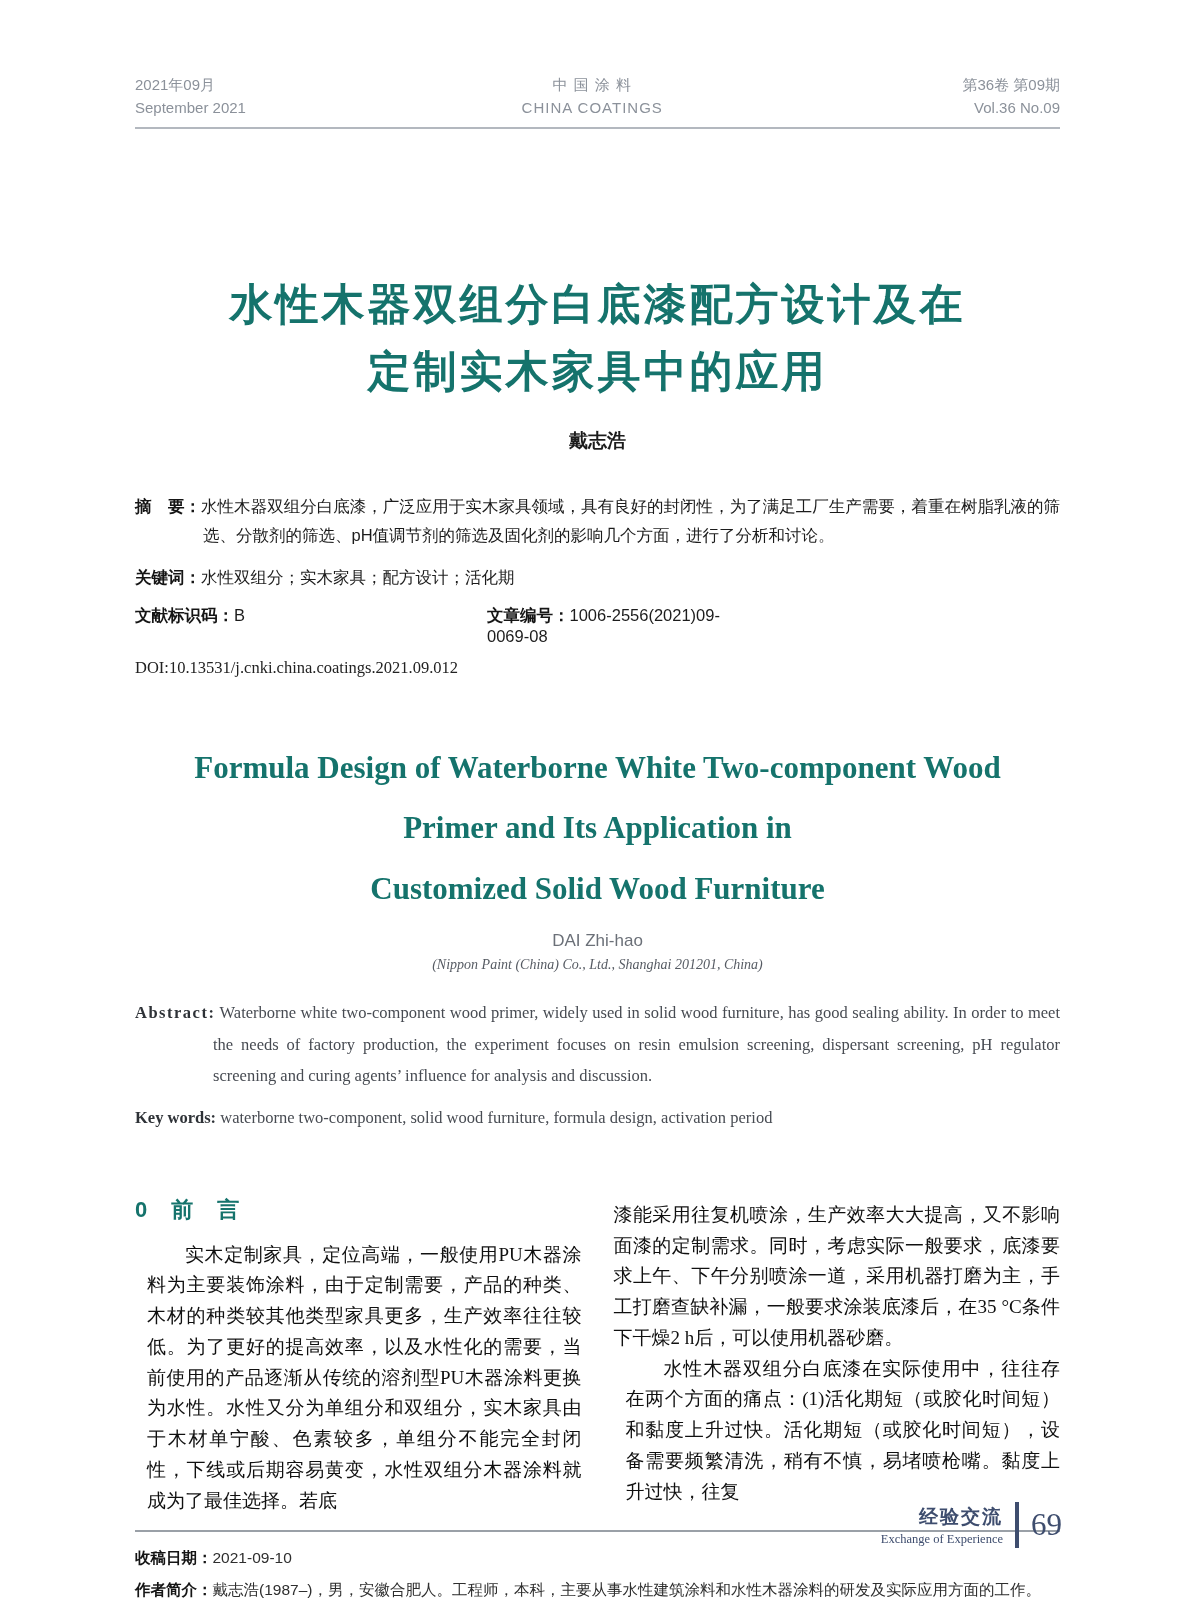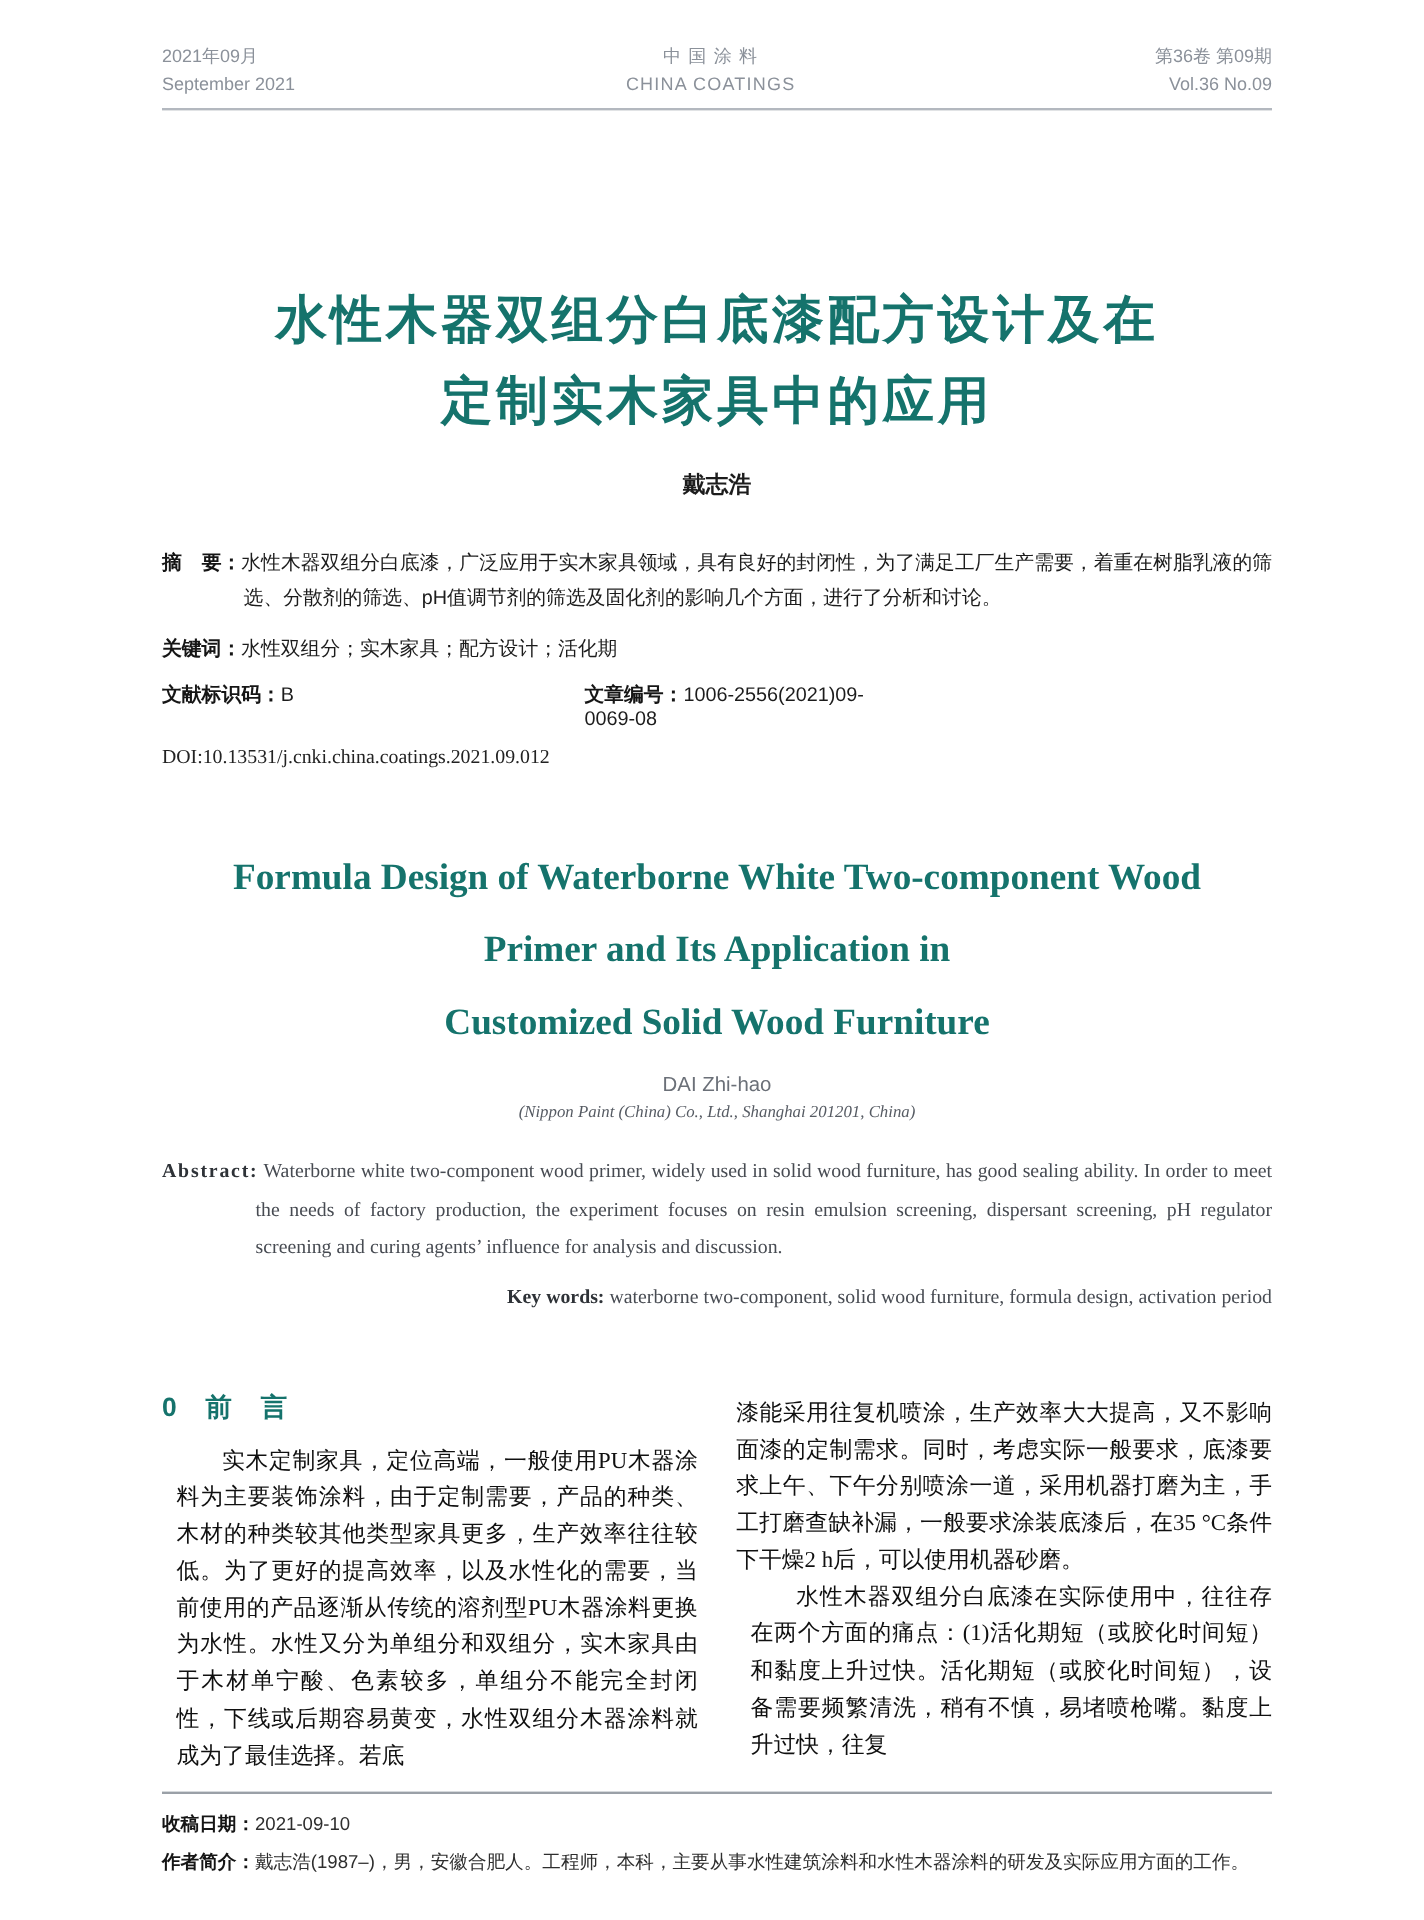--- a/index.html
+++ b/index.html
@@ -1,18 +1,18 @@
 <!DOCTYPE html>
 <html><head>
 <meta charset="utf-8">
 <style>
   html,body { margin:0; padding:0; background:#e9e9e9; }
   .page {
     width:1187px; height:1600px; margin:0 auto; background:#ffffff;
-    position:relative; box-sizing:border-box; padding:37px 127px 0 135px;
+    position:relative; box-sizing:border-box; padding:74px 127px 0 135px;
     font-family:"Liberation Sans", sans-serif; color:#1c1c1c; overflow:hidden;
   }
   
   .journal-header { display:flex; justify-content:space-between; color:#8b919a; font-size:15px; line-height:1.5; }
   .jh-block { white-space:nowrap; }
   .jh-center { text-align:center; letter-spacing:1px; }
   .jh-right { text-align:right;margin-left:24px; }
   .header-rule { border-bottom:2px solid #b3b8bf; margin-top:8px; }
 
   
@@ -26,21 +26,21 @@
   .keywords-cn { margin-top:4px; font-size:16.5px; }
   .meta-row { margin-top:12px; display:grid; grid-template-columns:352px 270px 1fr; font-size:16.5px; }
   .doi { margin-top:12px; font-family:"Liberation Serif", serif; font-size:16.5px; color:#222; }
 
   
   .title-en { margin-top:60px; text-align:center; color:#15736c; font-family:"Liberation Serif", serif; font-weight:bold; font-size:31px; line-height:1.95; }
   .author-en { margin-top:12px; text-align:center; color:#6b7078; font-size:17px; }
   .affil-en { margin-top:6px; text-align:center; color:#565b63; font-family:"Liberation Serif", serif; font-style:italic; font-size:14px; }
   .abstract-en { margin-top:24px; font-family:"Liberation Serif", serif; font-size:16.5px; line-height:1.9; color:#474b52; text-align:justify; padding-left:78px; text-indent:-78px; }
   .abstract-en b { letter-spacing:1.5px; color:#2e3237; font-weight:bold; }
-  .keywords-en { margin-top:2px; font-family:"Liberation Serif", serif; font-size:16.5px; color:#474b52;text-align:right; }
+  .keywords-en { margin-top:2px; font-family:"Liberation Serif", serif; font-size:16.5px; color:#474b52; }
   .keywords-en b { color:#2e3237; }
 
   
   .body-columns { margin-top:60px; display:flex; gap:32px; font-family:"Liberation Serif", serif; font-size:19px; line-height:1.62; text-align:justify; color:#101010; }
   .col { width:50%; }
   .section-heading { color:#15736c; font-weight:bold; font-size:22px; font-family:"Liberation Sans", sans-serif; letter-spacing:1px; margin:4px 0 12px 0; }
   .body-columns p { margin:0; }
   .body-columns p.indent { text-indent:2em;margin-left:12px; }
   .col-right { padding-top:12px; }
 
@@ -118,14 +118,22 @@
       <p class="indent">水性木器双组分白底漆在实际使用中，往往存在两个方面的痛点：(1)活化期短（或胶化时间短）和黏度上升过快。活化期短（或胶化时间短），设备需要频繁清洗，稍有不慎，易堵喷枪嘴。黏度上升过快，往复</p>
     </div>
   </div>
 
   <div class="footnote-rule"></div>
   <div class="footnote">
     <div><b>收稿日期：</b><span>2021-09-10</span></div>
     <div><b>作者简介：</b><span>戴志浩(1987–)，男，安徽合肥人。工程师，本科，主要从事水性建筑涂料和水性木器涂料的研发及实际应用方面的工作。</span></div>
   </div>
 
+  <div class="page-footer">
+    <div class="footer-labels">
+      <div class="footer-cn">经验交流</div>
+      <div class="footer-en">Exchange of Experience</div>
+    </div>
+    <div class="footer-bar"></div>
+    <div class="footer-num">69</div>
+  </div>
 
 </div>
 
 </body></html>

